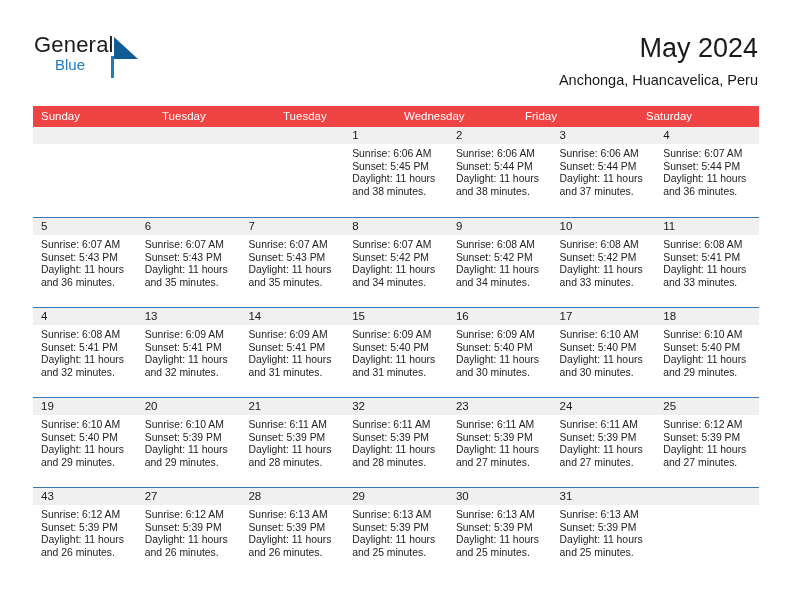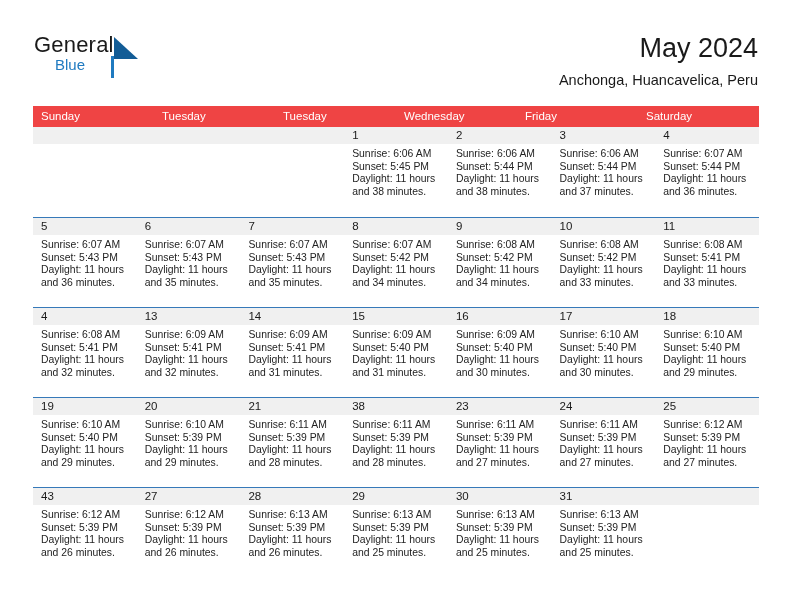--- a/index.html
+++ b/index.html
@@ -442,21 +442,21 @@
             </div>
             <div class="day-body">
               <div class="day-line">Sunrise: 6:11 AM</div>
               <div class="day-line">Sunset: 5:39 PM</div>
               <div class="day-line">Daylight: 11 hours</div>
               <div class="day-line">and 28 minutes.</div>
             </div>
           </div>
           <div class="day-cell">
             <div class="day-num-band">
-              <span class="day-num">38</span>
+              <span class="day-num">32</span>
             </div>
             <div class="day-body">
               <div class="day-line">Sunrise: 6:11 AM</div>
               <div class="day-line">Sunset: 5:39 PM</div>
               <div class="day-line">Daylight: 11 hours</div>
               <div class="day-line">and 28 minutes.</div>
             </div>
           </div>
           <div class="day-cell">
             <div class="day-num-band">

